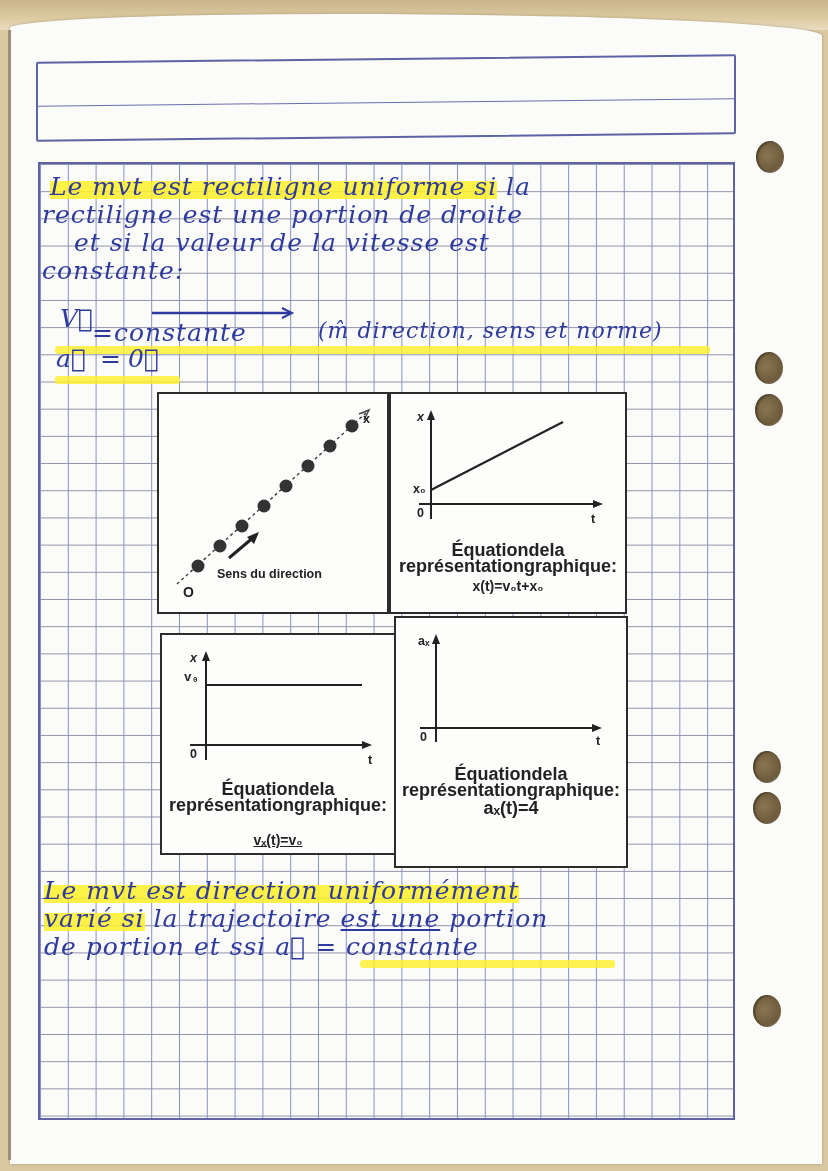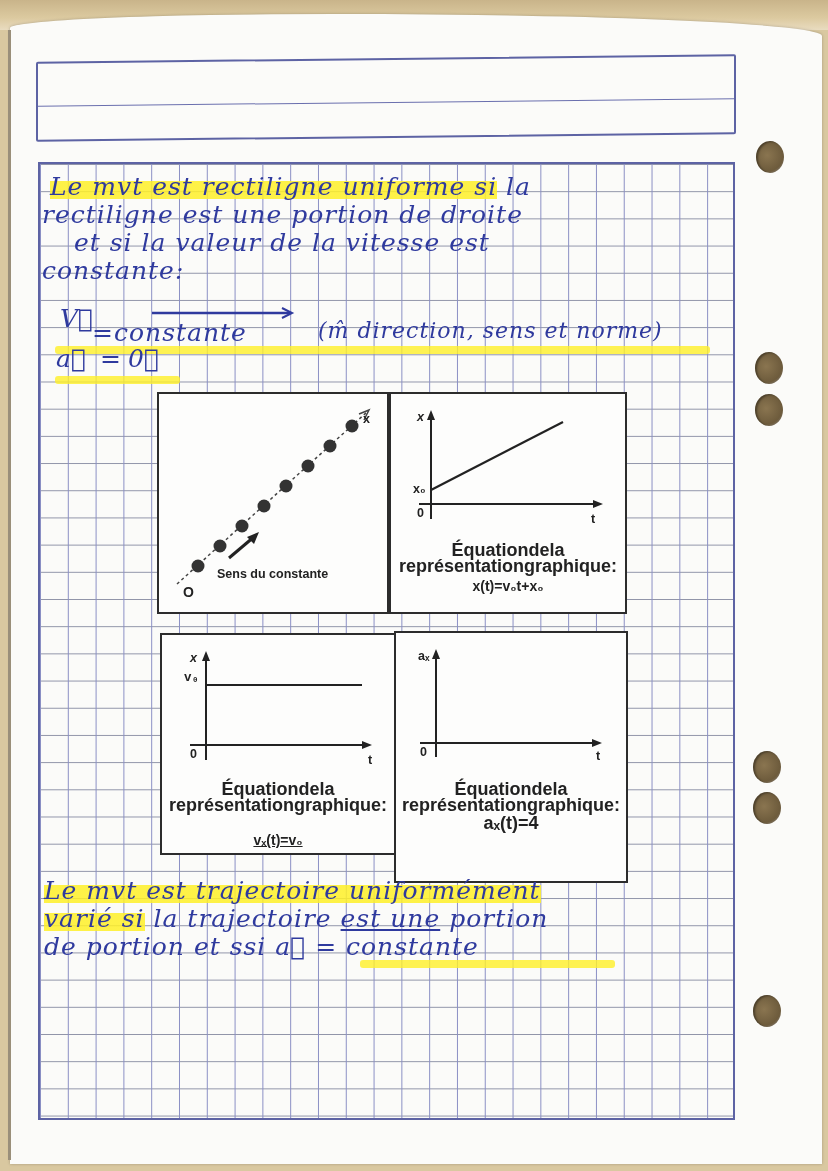--- a/index.html
+++ b/index.html
@@ -124,21 +124,21 @@
     <circle cx="83" cy="132" r="6.5" fill="#333"></circle>
     <circle cx="105" cy="112" r="6.5" fill="#333"></circle>
     <circle cx="127" cy="92" r="6.5" fill="#333"></circle>
     <circle cx="149" cy="72" r="6.5" fill="#333"></circle>
     <circle cx="171" cy="52" r="6.5" fill="#333"></circle>
     <circle cx="193" cy="32" r="6.5" fill="#333"></circle>
     <line x1="70" y1="164" x2="96" y2="142" stroke="#222" stroke-width="3"></line>
     <polygon points="100,138 88,143 95,150" fill="#222"></polygon>
   </svg>
   <span class="sens" style="left:204px;top:18px;">x</span>
-  <span class="sens" style="left:58px;top:173px;">Sens du constante</span>
+  <span class="sens" style="left:58px;top:173px;">Sens du direction</span>
   <span class="sens" style="left:24px;top:190px;font-size:14px;">O</span>
 </div>
 
 <div class="figure" style="left:389px;top:392px;width:238px;height:222px;">
   <svg width="238" height="222">
     <line x1="40" y1="125" x2="40" y2="22" stroke="#222" stroke-width="2"></line>
     <polygon points="40,16 36,26 44,26" fill="#222"></polygon>
     <line x1="28" y1="110" x2="206" y2="110" stroke="#222" stroke-width="2"></line>
     <polygon points="212,110 202,106 202,114" fill="#222"></polygon>
     <line x1="40" y1="96" x2="172" y2="28" stroke="#222" stroke-width="2.2"></line>
@@ -162,31 +162,31 @@
   </svg>
   <span class="sens" style="left:28px;top:16px;font-style:italic;">x</span>
   <span class="sens" style="left:22px;top:36px;font-family:Liberation Mono, monospace;">v₀</span>
   <span class="sens" style="left:28px;top:112px;">0</span>
   <span class="sens" style="left:206px;top:118px;">t</span>
   <div class="cap" style="top:146px;">Équationdela</div>
   <div class="cap" style="top:162px;">représentationgraphique:</div>
   <div class="eq" style="top:197px;text-decoration:underline;">vₓ(t)=v₀</div>
 </div>
 
-<div class="figure" style="left:394px;top:631px;width:234px;height:252px;">
+<div class="figure" style="left:394px;top:616px;width:234px;height:252px;">
   <svg width="234" height="222">
     <line x1="40" y1="124" x2="40" y2="22" stroke="#222" stroke-width="2"></line>
     <polygon points="40,16 36,26 44,26" fill="#222"></polygon>
     <line x1="24" y1="110" x2="200" y2="110" stroke="#222" stroke-width="2.2"></line>
     <polygon points="206,110 196,106 196,114" fill="#222"></polygon>
   </svg>
   <span class="sens" style="left:22px;top:16px;">aₓ</span>
   <span class="sens" style="left:24px;top:112px;">0</span>
   <span class="sens" style="left:200px;top:116px;">t</span>
   <div class="cap" style="top:148px;">Équationdela</div>
   <div class="cap" style="top:164px;">représentationgraphique:</div>
   <div class="cap" style="top:182px;">aₓ(t)=4</div>
 </div>
 
-<p class="hw" style="left:44px;top:876px;"><span class="hl">Le mvt est trajectoire uniformément</span></p>
+<p class="hw" style="left:44px;top:876px;"><span class="hl">Le mvt est direction uniformément</span></p>
 <p class="hw" style="left:44px;top:904px;"><span class="hl">varié si</span> la trajectoire <span style="text-decoration:underline;margin-top:16px;">est une</span> portion</p>
 <p class="hw" style="left:44px;top:932px;">de portion et ssi a⃗ = constante</p>
 <div class="hl-under" style="left:360px;top:960px;width:255px;"></div>
 
 </body></html>

